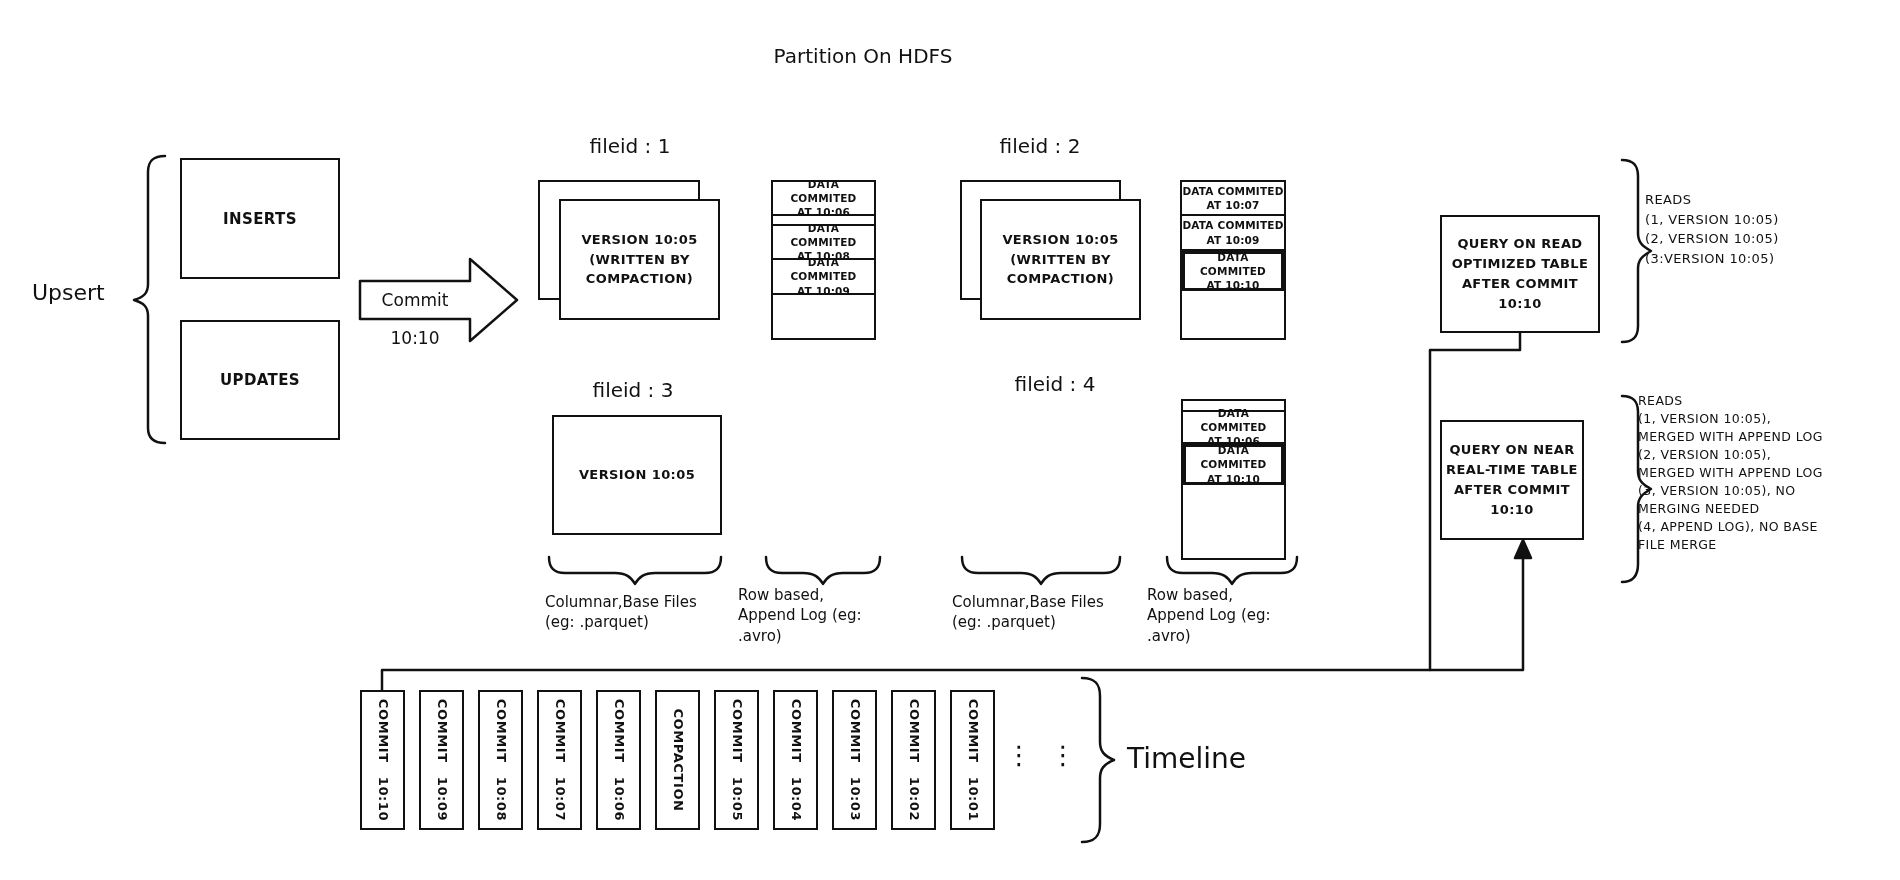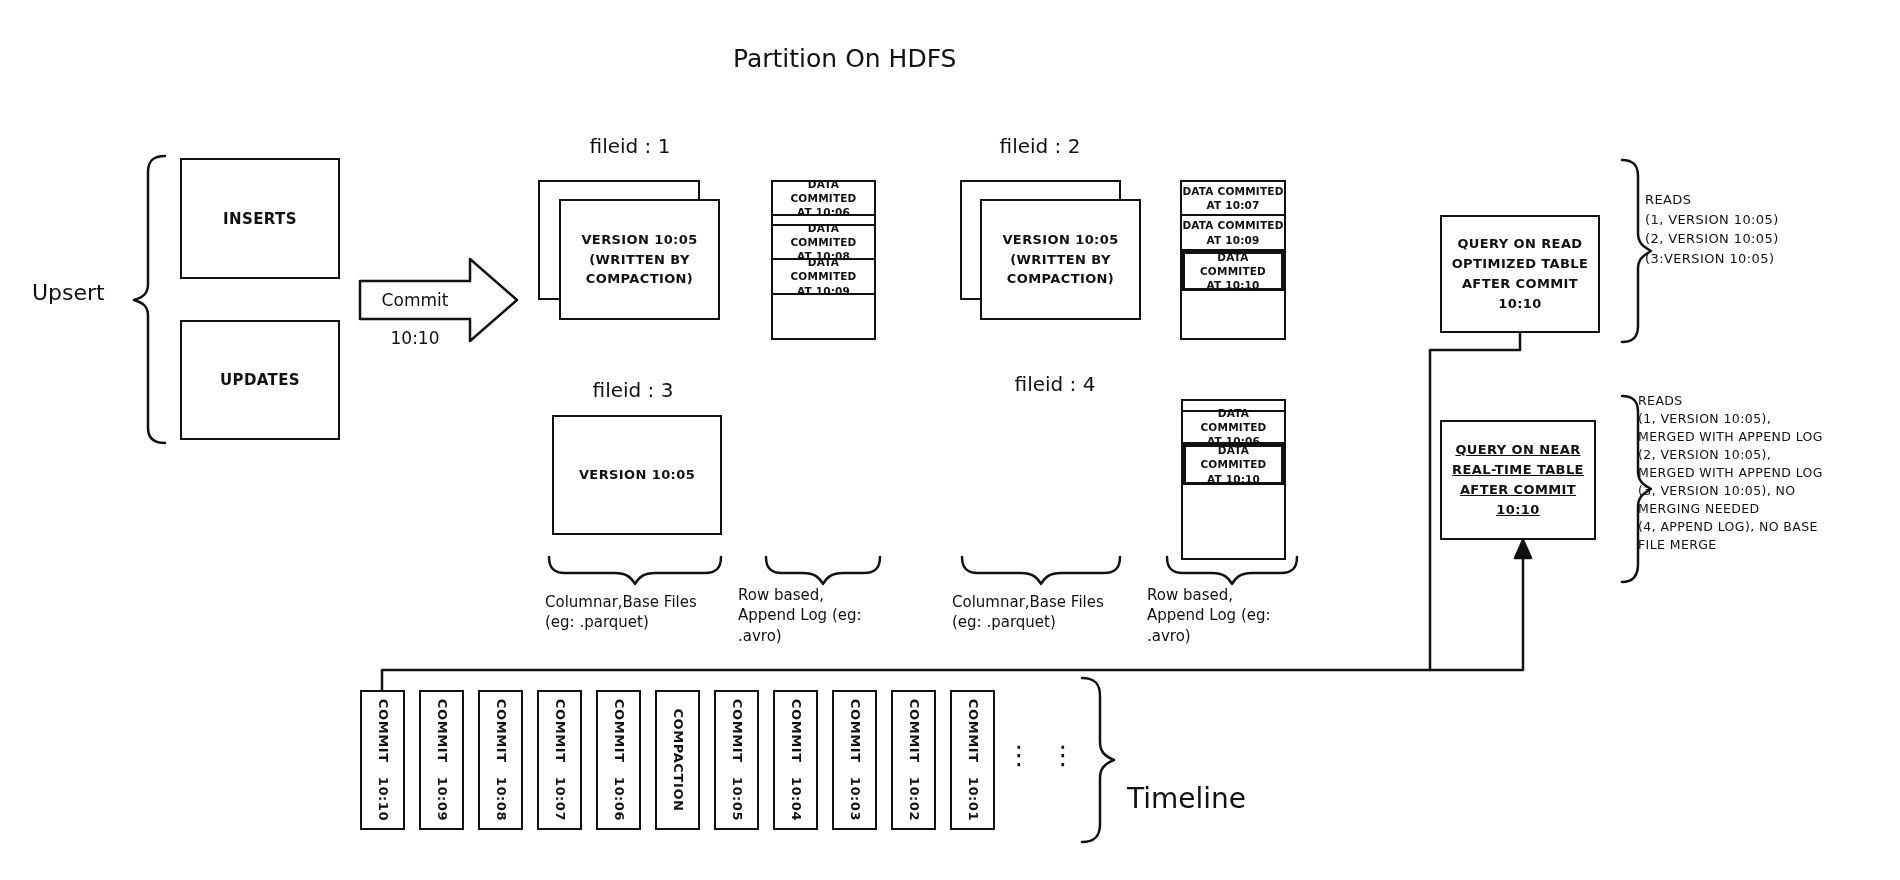--- a/index.html
+++ b/index.html
@@ -4,21 +4,21 @@
 <style>
   html,body{margin:0;padding:0;background:#fff;}
   .canvas{position:relative;width:1900px;height:880px;background:#fff;overflow:hidden;
           font-family:"DejaVu Sans",sans-serif;color:#111;}
   .overlay{position:absolute;left:0;top:0;width:1900px;height:880px;}
   .abs{position:absolute;box-sizing:border-box;}
   .box{border:2.5px solid #111;background:#fff;display:flex;align-items:center;justify-content:center;text-align:center;}
   .pre{white-space:pre-line;}
   .caps{font-weight:700;letter-spacing:.4px;}
   .hand{font-weight:400;}
-  .title{font-size:25px;text-align:left;}
+  .title{font-size:20px;text-align:center;}
   .fileid{font-size:20px;text-align:center;}
   .side-label{font-size:22px;}
   .stackback{border:2.5px solid #111;background:#fff;}
   .verbox{font-size:13px;line-height:1.5;}
   .logbox{border:2.5px solid #111;background:#fff;display:flex;flex-direction:column;}
   .log-row{border-bottom:2.5px solid #111;display:flex;align-items:center;justify-content:center;
            text-align:center;font-weight:700;font-size:10.5px;line-height:1.35;letter-spacing:.2px;}
   .log-row.strong{border:3px solid #111;}
   .log-spacer{border-bottom:2.5px solid #111;}
   .log-fill{flex:1;}
@@ -124,21 +124,21 @@
 .avro)</div>
 
   <div class="abs box caps pre querybox" style="left:1440px;top:180px;width:160px;height:118px;margin-top:35px;">QUERY ON READ
 OPTIMIZED TABLE
 AFTER COMMIT
 10:10</div>
   <div class="abs reads caps pre" style="left:1645px;top:190px;width:172px;">READS
 (1, VERSION 10:05)
 (2, VERSION 10:05)
 (3:VERSION 10:05)</div>
-  <div class="abs box caps pre querybox" style="left:1440px;top:420px;width:156px;height:120px;text-decoration:underline;">QUERY ON NEAR
+  <div class="abs box caps pre querybox" style="left:1440px;top:420px;width:144px;height:120px;">QUERY ON NEAR
 REAL-TIME TABLE
 AFTER COMMIT
 10:10</div>
   <div class="abs reads small caps pre" style="left:1638px;top:392px;width:262px;">READS
 (1, VERSION 10:05),
 MERGED WITH APPEND LOG
 (2, VERSION 10:05),
 MERGED WITH APPEND LOG
 (3, VERSION 10:05), NO
 MERGING NEEDED
@@ -175,15 +175,15 @@
   <div class="abs tl-box" style="left:891px;top:690px;width:45px;height:140px;">
       <span class="tl-text">COMMIT 10:02</span>
     </div>
   <div class="abs tl-box" style="left:950px;top:690px;width:45px;height:140px;">
       <span class="tl-text">COMMIT 10:01</span>
     </div>
 
   <div class="abs vdots" style="left:1006px;top:742px;">⋮</div>
   <div class="abs vdots" style="left:1050px;top:742px;">⋮</div>
 
-  <div class="abs timeline-label hand" style="left:1127px;top:782px;">Timeline</div>
+  <div class="abs timeline-label hand" style="left:1127px;top:742px;">Timeline</div>
 
 </div>
 
 </body></html>

